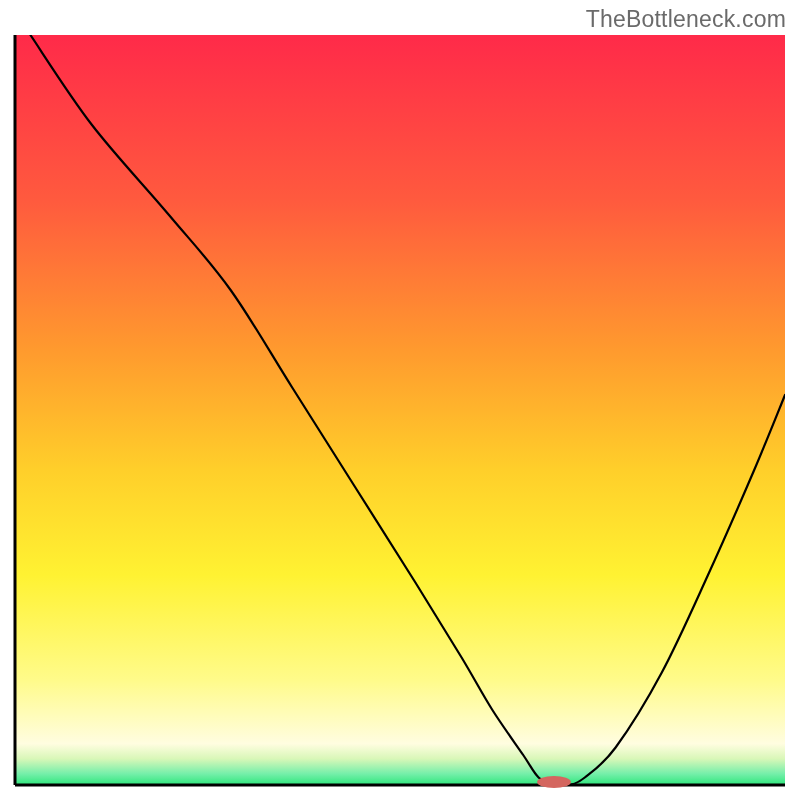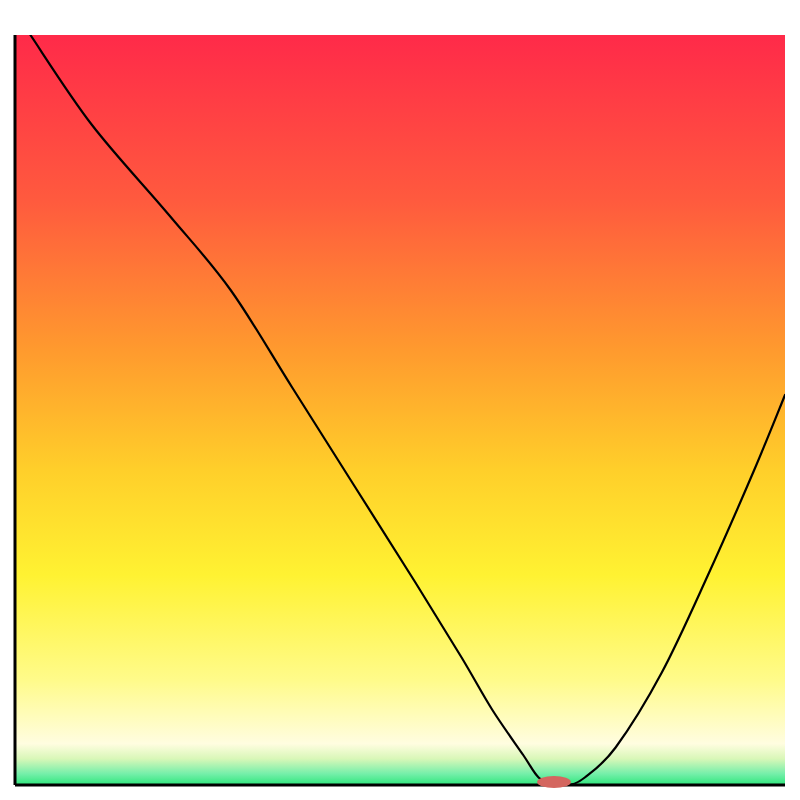--- a/index.html
+++ b/index.html
@@ -40,20 +40,21 @@
     stroke-linejoin: round;
   }
   .marker {
     stroke: none;
   }
 </style>
 </head>
 <body>
 
 <div class="container">
+  <div class="watermark">TheBottleneck.com</div>
 
   <svg class="plot" viewBox="0 0 800 800">
     <defs>
       <linearGradient id="bg-grad" x1="0" y1="0" x2="0" y2="1">
           <stop offset="0%" stop-color="#ff2a49"></stop>
           <stop offset="22%" stop-color="#ff5a3e"></stop>
           <stop offset="42%" stop-color="#ff9a2e"></stop>
           <stop offset="57.99999999999999%" stop-color="#ffcf2a"></stop>
           <stop offset="72%" stop-color="#fff232"></stop>
           <stop offset="86%" stop-color="#fffb8a"></stop>

